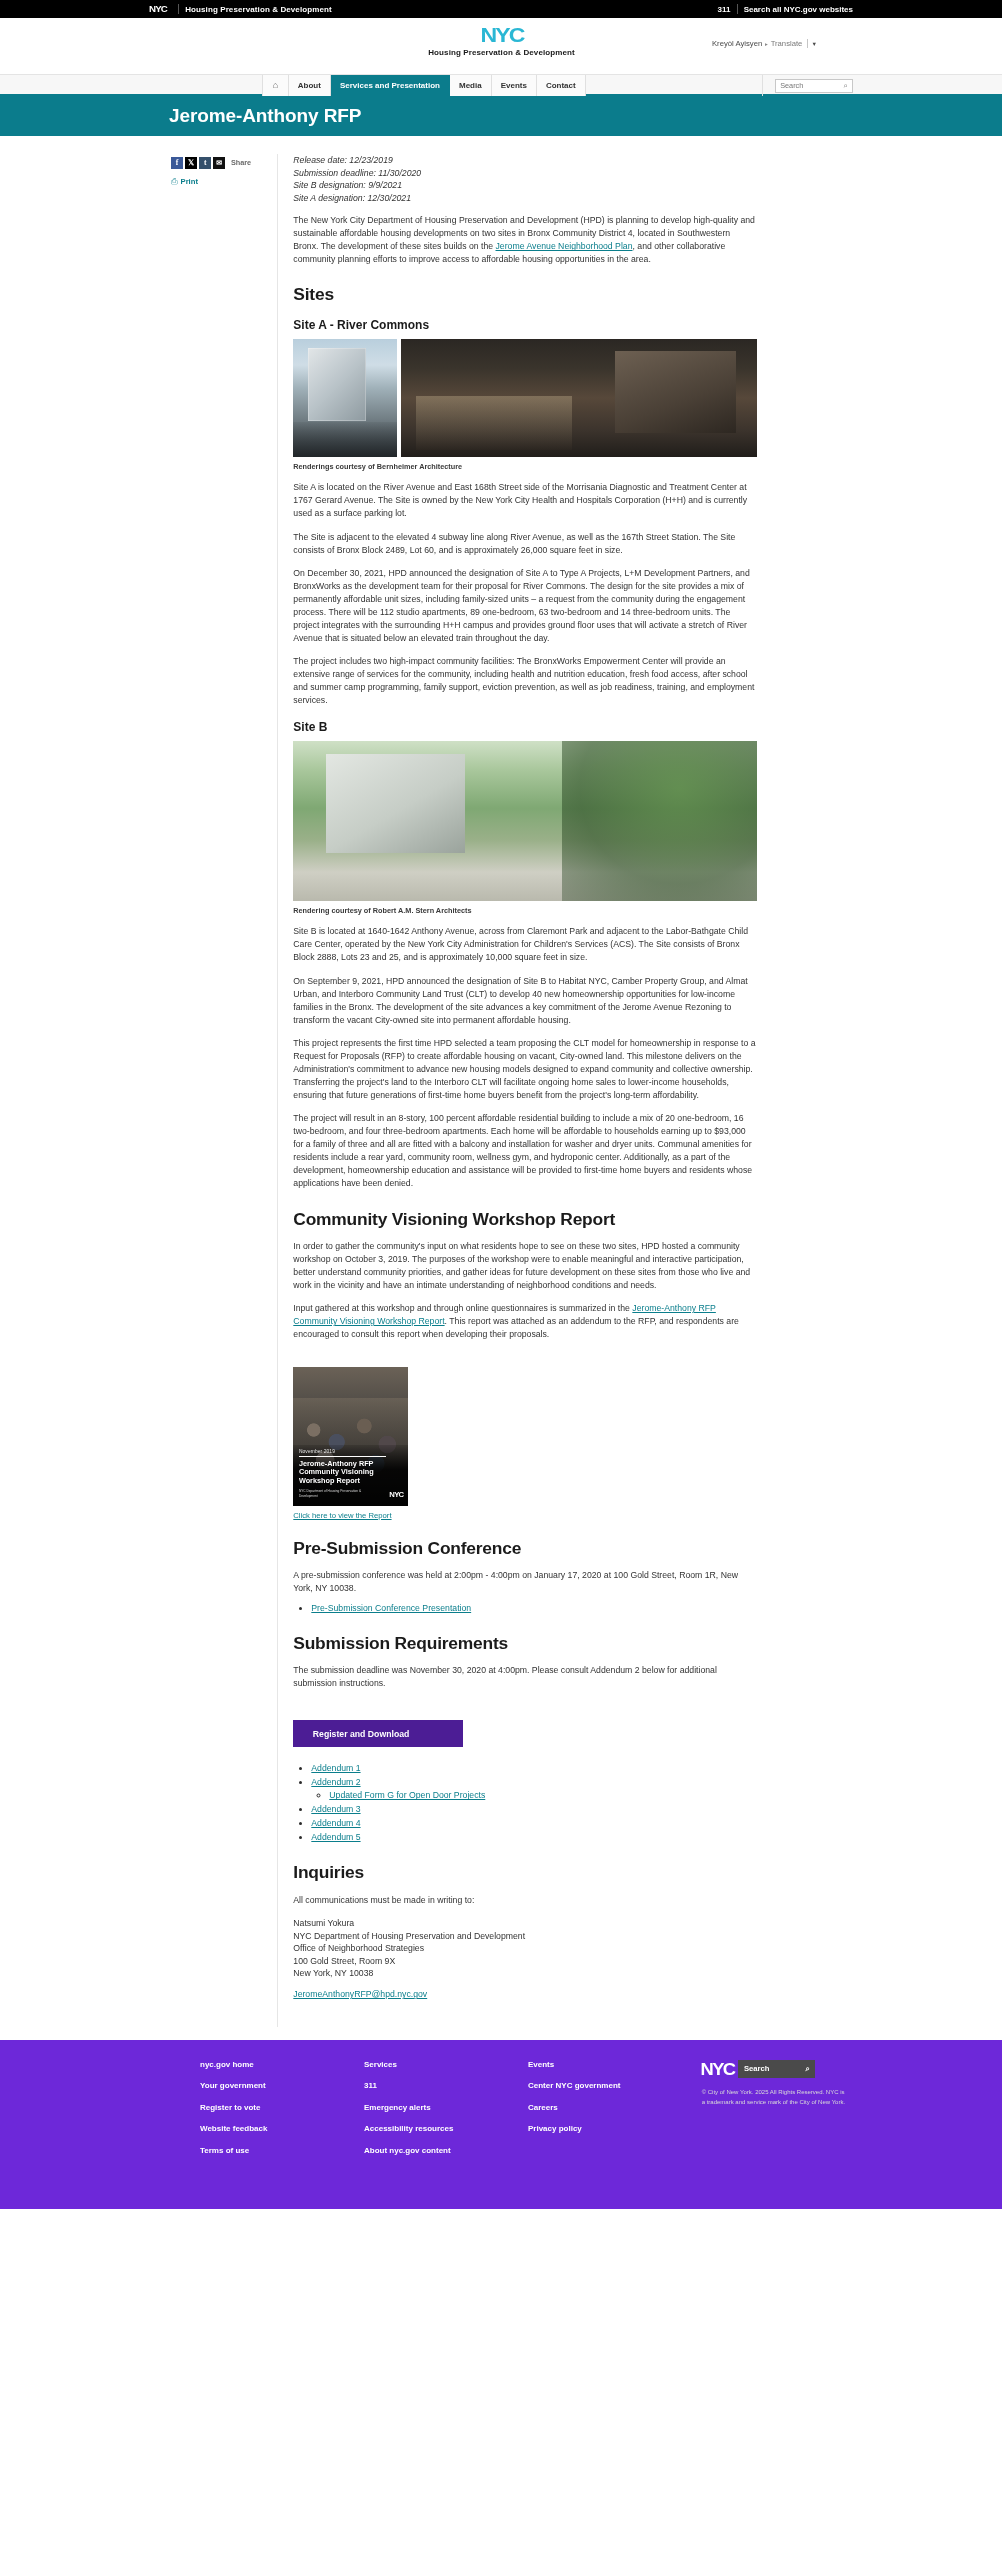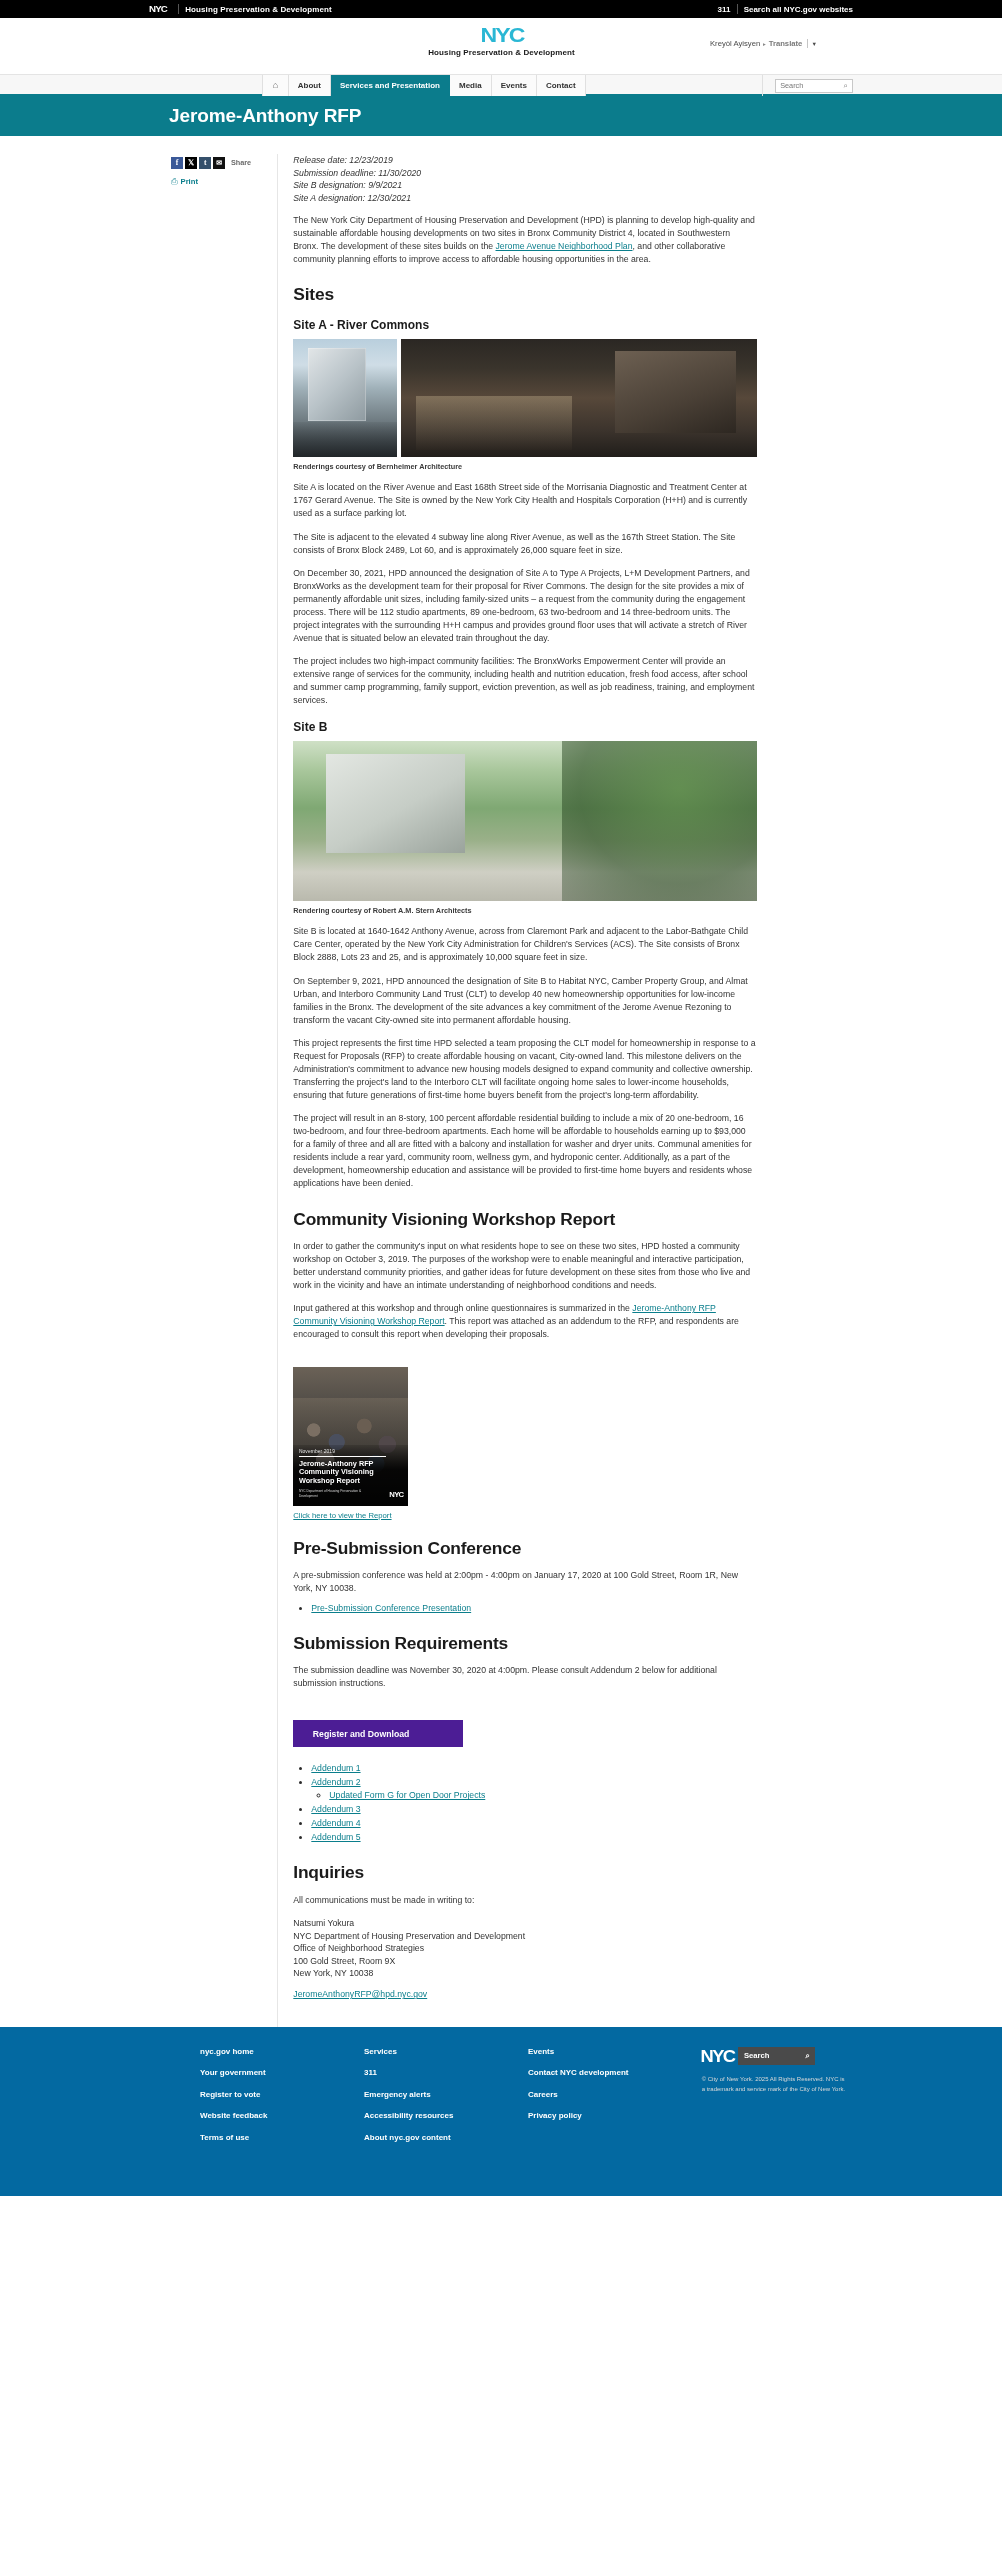--- a/index.html
+++ b/index.html
@@ -69,21 +69,21 @@
   .brand-sub {
     font-size: 8px; font-weight: bold; color: #1a1a1a;
     margin-top: 2.8px; letter-spacing: 0.1px;
   }
   .translate-block {
     position: absolute; right: 36px; top: 21px;
     display: flex; align-items: center; font-size: 7.7px; color: #4a4a4a;
   }
   .translate-block .lang { color: #4a4a4a; text-align: right; }
   .translate-block .arrow { margin: 0 2.8px; font-size: 5.6px; color: #8a8a8a; }
-  .translate-block .tword { color: #7a7a7a; font-weight: bold; }
+  .translate-block .tword { color: #7a7a7a; }
   .translate-block .tbar { width: 0.7px; height: 8.4px; background: #c5c5c5; margin: 0 4.2px; }
   .translate-block .caret { font-size: 5.6px; color: #4a4a4a; }
 
   
   .mainnav {
     background: #f7f7f7;
     border-bottom: 2.1px solid #0b7c8c;
     height: 21px;
   }
   .mainnav-inner {
@@ -263,21 +263,21 @@
     font-size: 8.7px; font-weight: bold; 
     padding: 8.4px 19.5px; margin-top: 30px; min-width: 170px;
     text-decoration: none; cursor: pointer;
   }
   .addenda-block { margin-top: 15.3px; }
 
   .contact-line { font-size: 8.7px; line-height: 12.5px; color: #333; }
   .email-link { font-size: 8.7px; display: inline-block; margin-top: 9.7px; }
 
   
-  .footer { background: #0369a1; color: #fff; padding: 19.5px 0 42px; margin-top: 0; }
+  .footer { background: #6d28d9; color: #fff; padding: 19.5px 0 42px; margin-top: 13px; }
   .footer-inner { width: 703px; margin: 0 auto; display: flex; padding-left: 50px; }
   .fcol { flex: 0 0 164px; }
   .fcol a { display: block; color: #fff; font-size: 8px; font-weight: bold;
             text-decoration: none; margin-bottom: 12.5px; }
   .fcol-brand { flex: 1 1 auto; padding-left: 9.7px; }
   .fbrand-row { display: flex; align-items: flex-start; gap: 5.6px; }
   .f-nyc { font-size: 16.7px; font-weight: 900; letter-spacing: -1.4px; transform: scaleX(1.1); color:#fff; }
   .f-search {
     background: #4a4a4a; width: 77px; height: 18px; display: flex;
     align-items: center; justify-content: space-between; padding: 0 5.6px;
@@ -483,21 +483,21 @@
     </div>
     <div class="fcol">
       <a href="#">Services</a>
       <a href="#">311</a>
       <a href="#">Emergency alerts</a>
       <a href="#">Accessibility resources</a>
       <a href="#">About nyc.gov content</a>
     </div>
     <div class="fcol">
       <a href="#">Events</a>
-      <a href="#">Contact NYC development</a>
+      <a href="#">Center NYC government</a>
       <a href="#">Careers</a>
       <a href="#">Privacy policy</a>
     </div>
     <div class="fcol-brand">
       <div class="fbrand-row">
         <div class="f-nyc">NYC</div>
         <div class="f-search">
           <span>Search</span>
           <span>⌕</span>
         </div>

